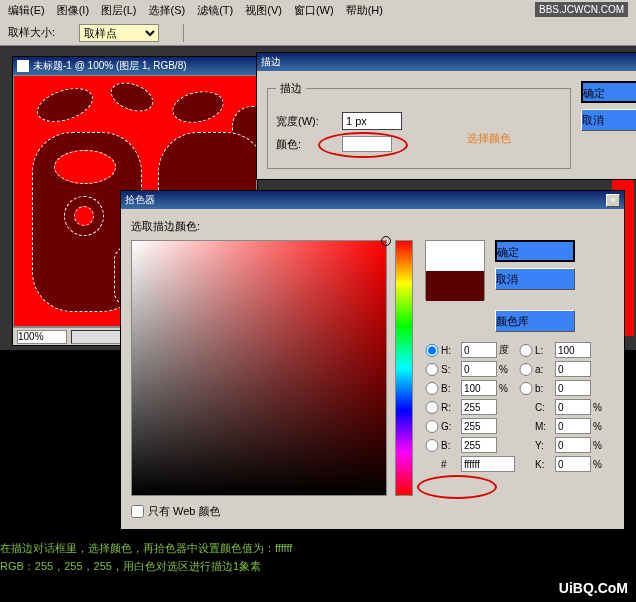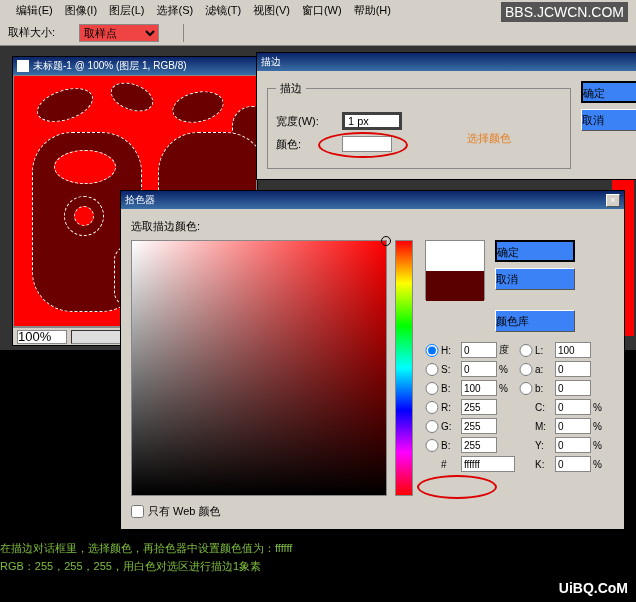--- a/index.html
+++ b/index.html
@@ -1,43 +1,43 @@
 <!DOCTYPE html>
 <html><head>
 <meta charset="utf-8">
 <style>
 *{box-sizing:border-box;margin:0;padding:0;font-family:"Microsoft YaHei",Arial,sans-serif;font-size:11px}
 body{background:#000;width:636px;height:602px;position:relative;overflow:hidden}
 .app{background:#333;width:636px;height:350px;position:absolute}
-.menubar{background:#d4d0c8;height:20px;display:flex;align-items:center;padding:0 12px;gap:4px}
+.menubar{background:#d4d0c8;height:20px;display:flex;align-items:center;padding:0 4px;gap:4px}
 .menubar span{padding:2px 4px;cursor:default}
-.watermark{position:absolute;right:8px;top:2px;color:#fff;background:#555;padding:2px 6px;font-size:14px}
+.watermark{position:absolute;right:8px;top:2px;color:#fff;background:#555;padding:2px 6px;font-size:10px}
 .toolbar{background:#d4d0c8;height:26px;border-bottom:1px solid #888;display:flex;align-items:center;padding:0 8px;gap:24px}
-.toolbar select{width:80px;height:18px;background:#ef4444;border:1px solid #888}
+.toolbar select{width:80px;height:18px;background:#fef9c3;border:1px solid #888}
 .divider{width:1px;height:18px;background:#888}
 .workspace{background:#333;height:304px;position:relative}
 .doc-window{position:absolute;left:12px;top:10px;width:246px;border:1px solid #000;background:#d4d0c8}
 .titlebar{background:linear-gradient(#0a246a,#3a6ea5);color:#fff;height:18px;display:flex;align-items:center;padding:0 4px;gap:4px}
 .titlebar .icon{width:12px;height:12px;background:#fff;display:inline-block}
 .titlebar .spacer{flex:1}
 .title-text{font-size:10px;white-space:nowrap}
 .winbtn{width:14px;height:13px;background:#d4d0c8;border:1px solid #fff;border-right-color:#555;border-bottom-color:#555;font-size:9px;text-align:center;line-height:11px}
 .canvas{background:#ff0000;height:252px;position:relative;overflow:hidden;border:1px solid #888}
 .shape{position:absolute;background:#6b0000;border:1px dashed #fff}
 .statusbar{background:#d4d0c8;height:18px;display:flex;align-items:center;padding:0 4px;border-top:1px solid #888}
-.statusbar input{width:50px;height:14px;font-size:13px;border:1px solid #888}
+.statusbar input{width:50px;height:14px;font-size:10px;border:1px solid #888}
 .scroll{flex:1;height:14px;background:#ddd;border:1px inset #888;margin-left:4px}
 
 .stroke-dialog{position:absolute;left:256px;top:52px;width:416px;background:#d4d0c8;border:1px solid #000;z-index:2}
 .dialog-body{padding:10px;display:flex;gap:10px}
 .fieldset{border:1px solid #888;padding:10px 8px;flex:1}
 .fieldset legend{padding:0 4px;background:#d4d0c8}
 .row{display:flex;align-items:center;margin:6px 0;gap:6px}
 .row label{width:60px;text-align:left}
-.row input[type=text]{width:60px;height:18px;border:3px solid #404040;padding:5px 3px}
+.row input[type=text]{width:60px;height:18px;border:1px solid #404040;padding:5px 3px}
 .swatch{width:50px;height:16px;background:#fff;border:1px solid #888}
 .red-oval{position:absolute;border:2px solid #d00;border-radius:50%;pointer-events:none}
 .btn-col{display:flex;flex-direction:column;gap:6px;width:80px}
 .btn{height:22px;background:#3b82f6;border:1px solid #fff;border-right-color:#555;border-bottom-color:#555;text-align:left;line-height:20px}
 .btn.default{border:2px solid #000}
 .orange{color:#e67e22;position:absolute}
 
 .picker{position:absolute;left:120px;top:190px;width:505px;background:#d4d0c8;border:1px solid #000;z-index:5}
 .picker-body{padding:10px;position:relative}
 .picker-label{margin-bottom:6px}

